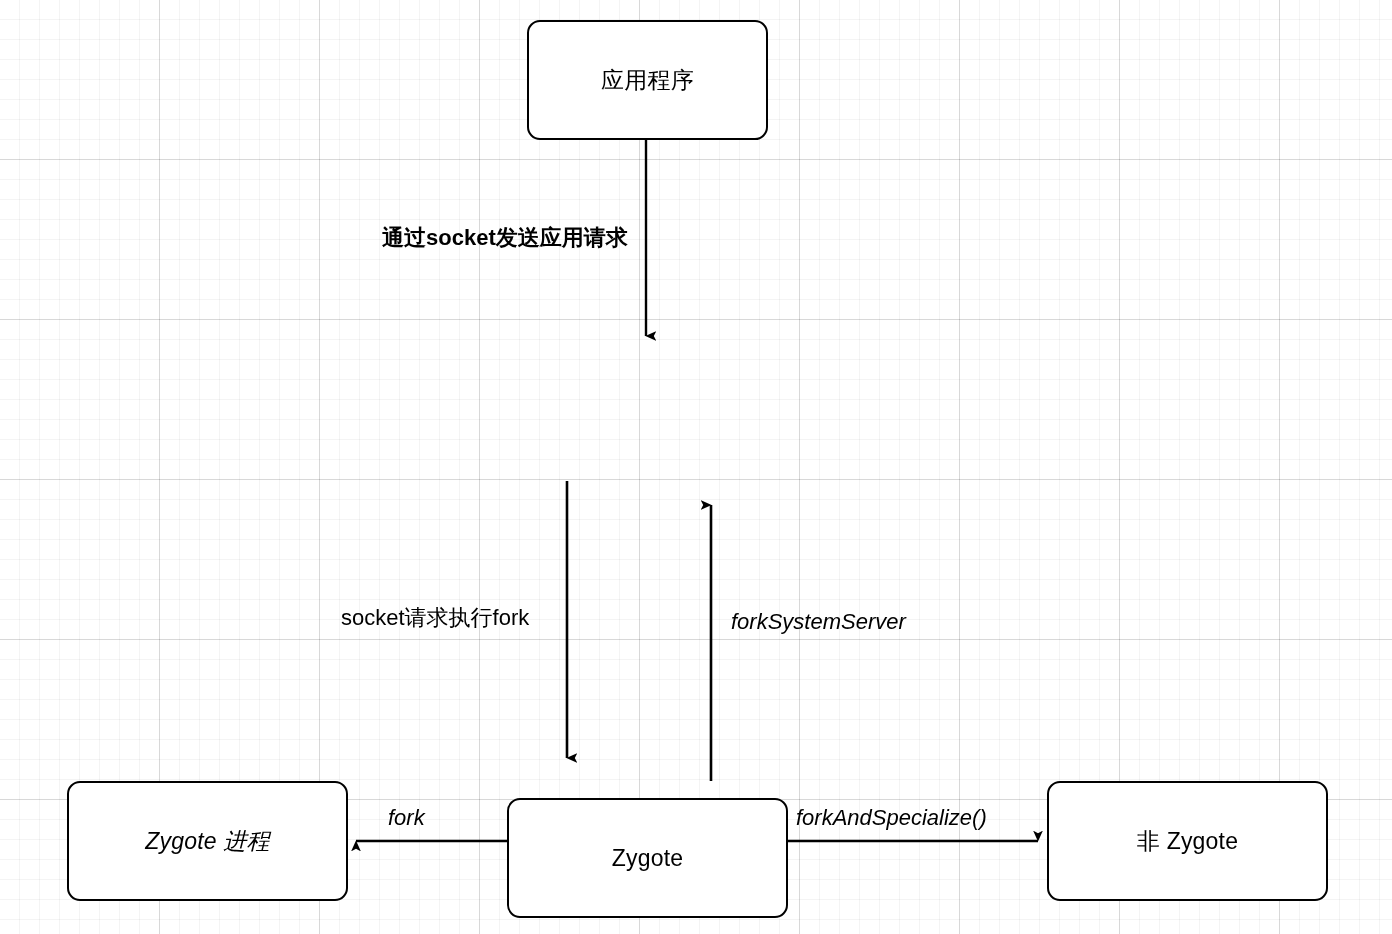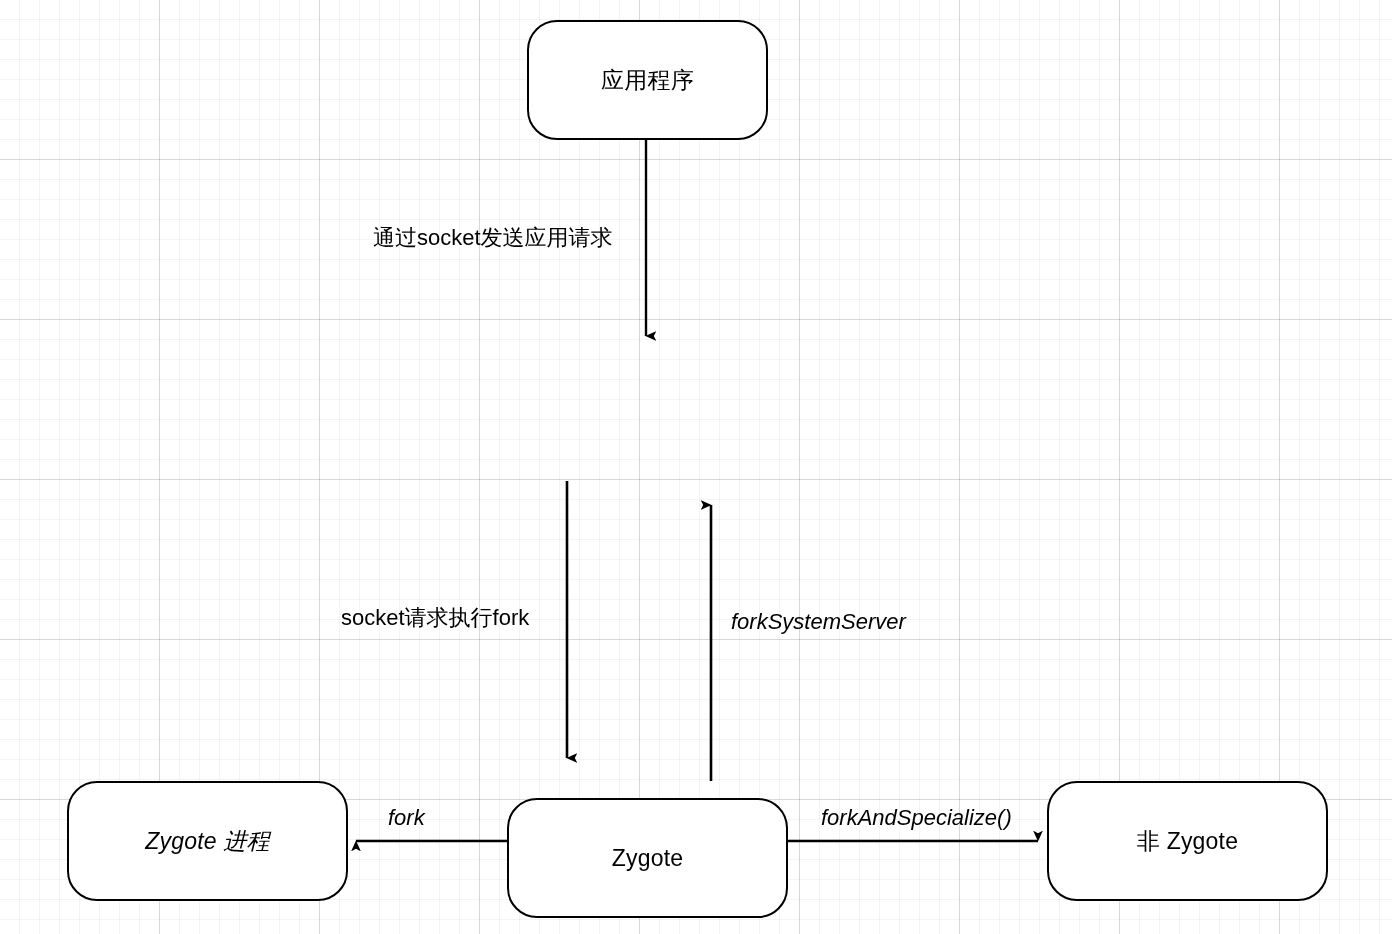--- a/index.html
+++ b/index.html
@@ -30,21 +30,21 @@
     left: 0;
     top: 0;
     width: 1392px;
     height: 934px;
   }
   .node {
     position: absolute;
     box-sizing: border-box;
     background: #ffffff;
     border: 2.6px solid #000000;
-    border-radius: 30px;
+    border-radius: 13px;
     display: flex;
     align-items: center;
     justify-content: center;
     text-align: center;
     color: #000000;
     font-size: 23px;
     line-height: 1.25;
     letter-spacing: 0.2px;
   }
   .node-label {
@@ -110,25 +110,25 @@
     </div>
 
     <div class="node" style="left:1047px; top:781px; width:281px; height:120px;">
       <span class="node-label">非 Zygote</span>
     </div>
 
   </div>
 
   <div class="layer">
 
-    <div class="edge-label right-anchor" style="left:373px; top:226px;">通过socket发送应用请求</div>
+    <div class="edge-label right-anchor" style="left:382px; top:226px;font-weight:bold;">通过socket发送应用请求</div>
 
     <div class="edge-label right-anchor" style="left:341px; top:606px;">socket请求执行fork</div>
 
     <div class="edge-label left-anchor" style="left:731px; top:610px;">forkSystemServer</div>
 
     <div class="edge-label left-anchor" style="left:388px; top:806px;">fork</div>
 
-    <div class="edge-label left-anchor" style="left:821px; top:806px;">forkAndSpecialize()</div>
+    <div class="edge-label left-anchor" style="left:796px; top:806px;">forkAndSpecialize()</div>
 
   </div>
 
 </div>
 
 </body></html>

